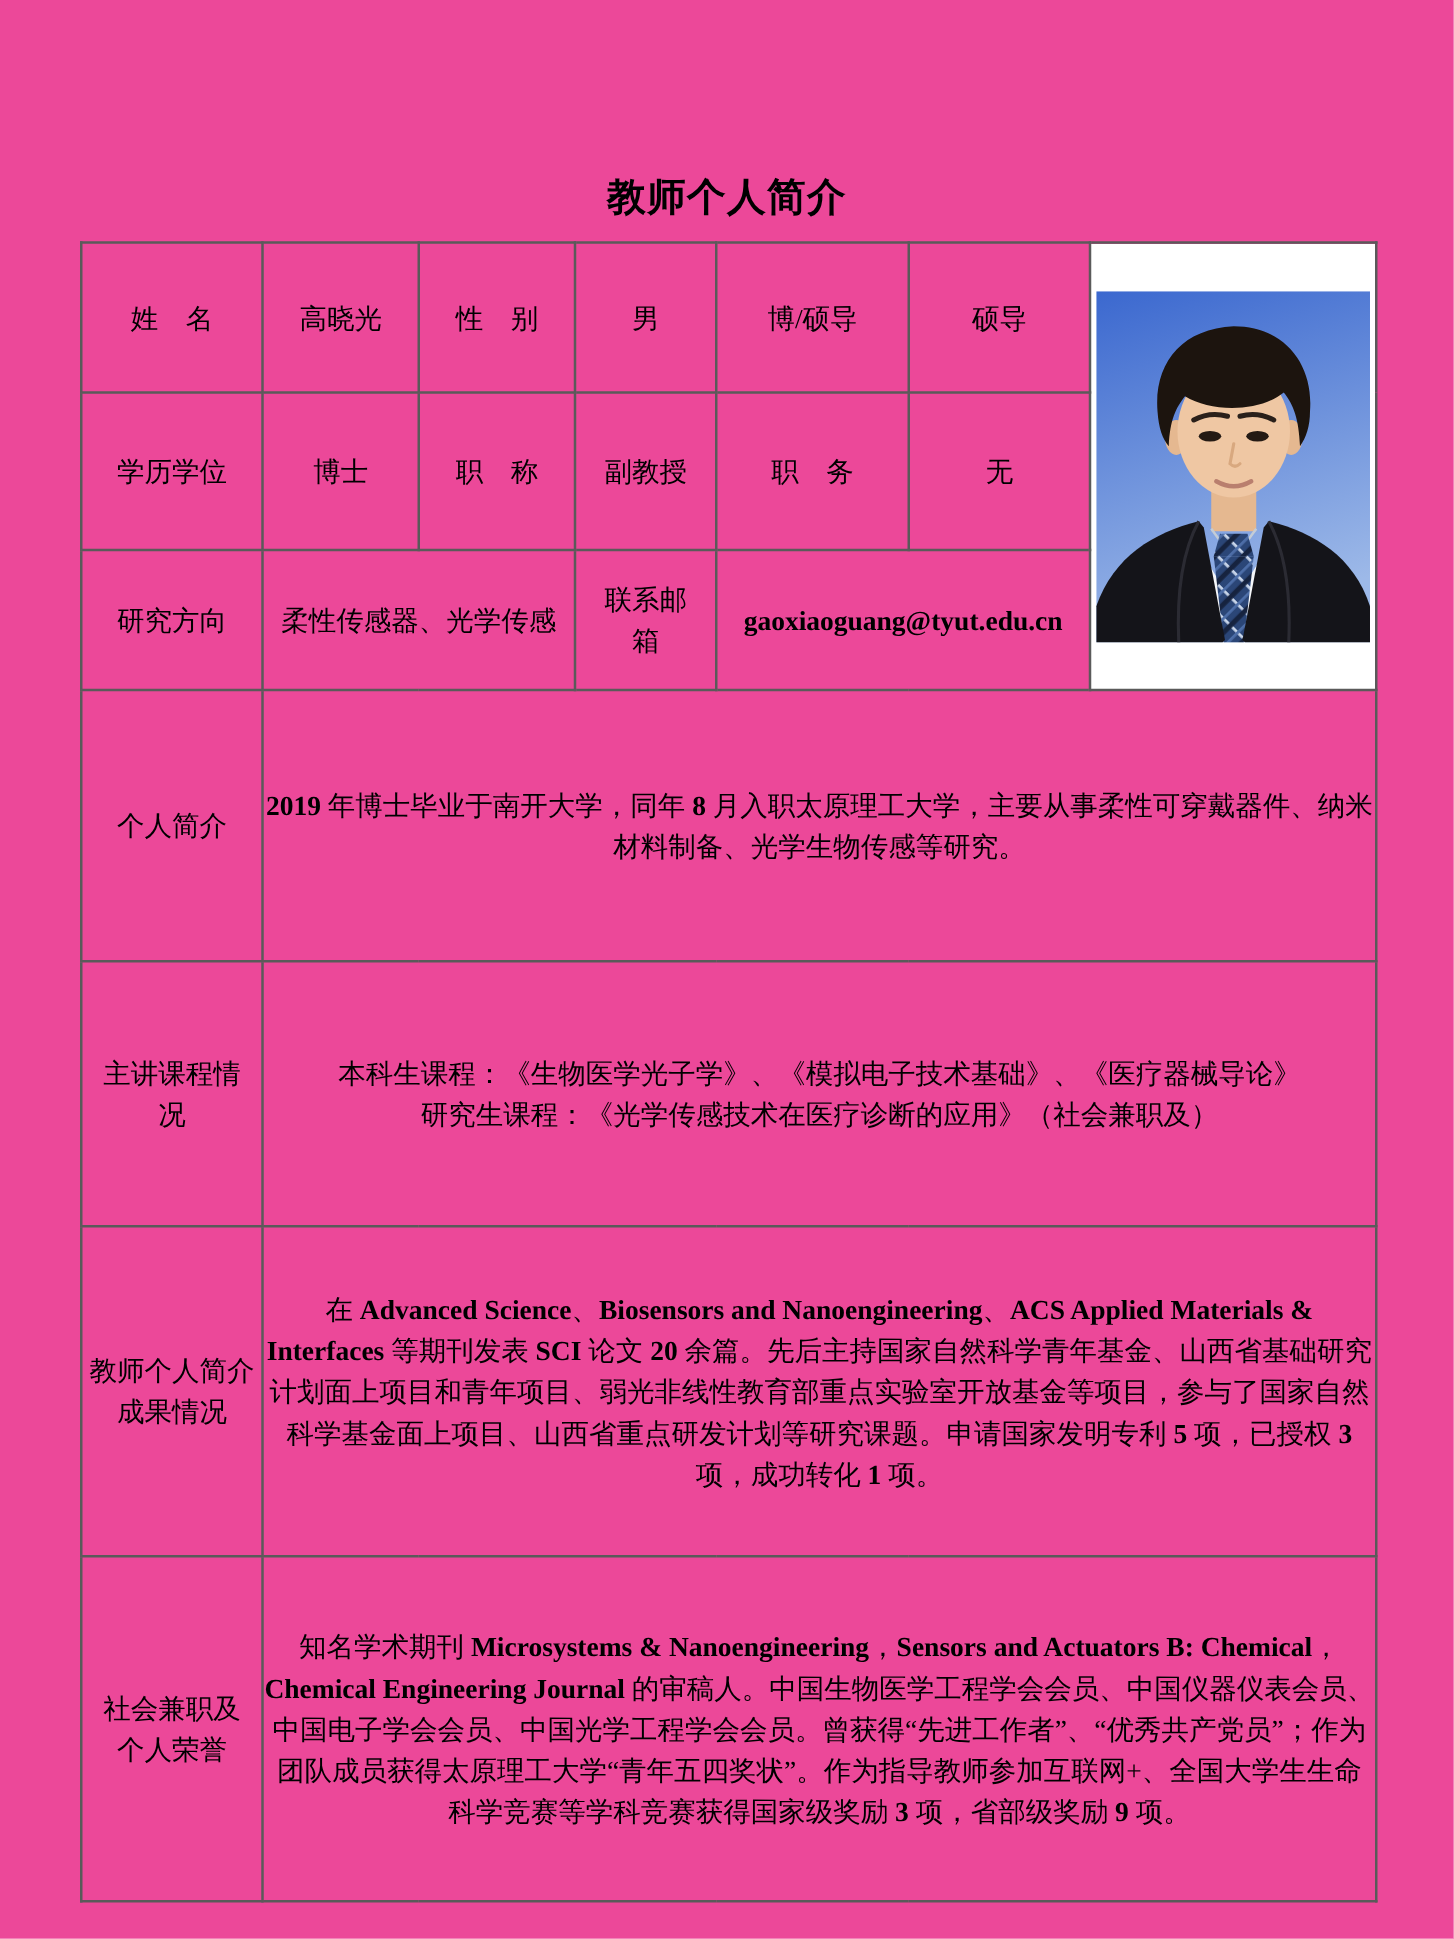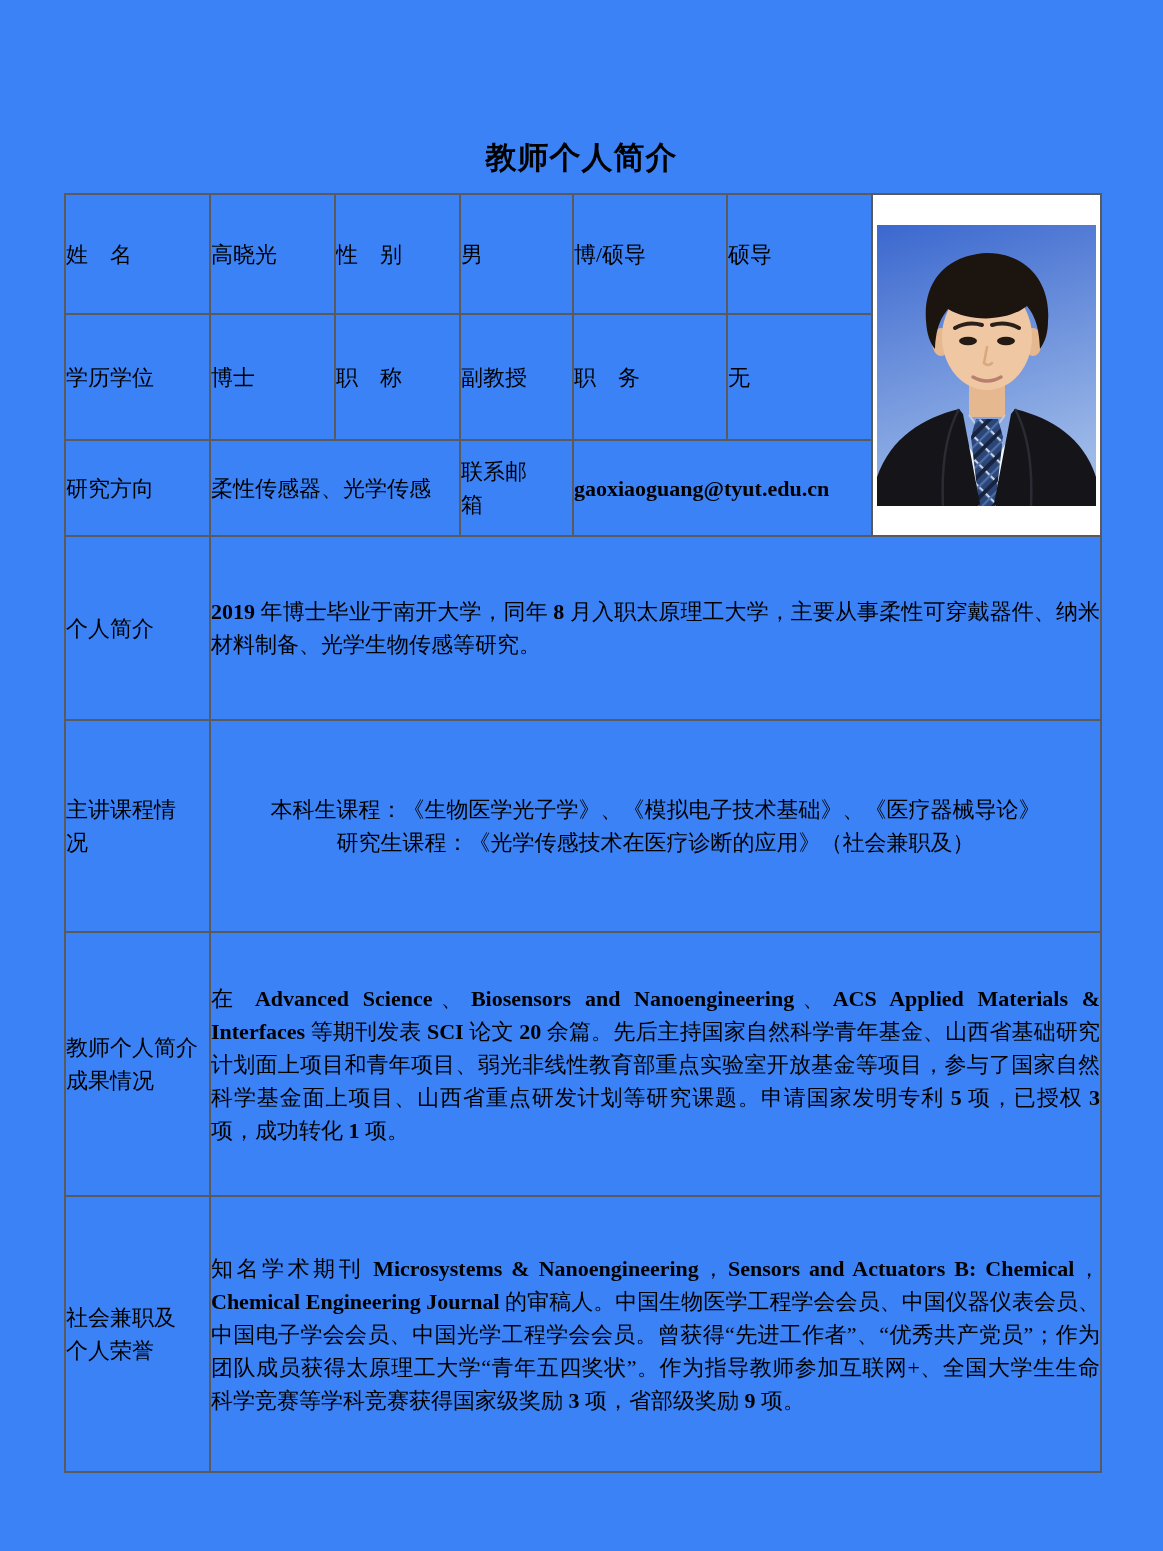--- a/index.html
+++ b/index.html
@@ -1,33 +1,33 @@
 <!DOCTYPE html>
 <html><head>
 <meta charset="utf-8">
 <style>
   html,body{margin:0;padding:0;}
   body{
     width:1163px;height:1551px;background:#ffffff;
     font-family:"Liberation Serif","DejaVu Serif",serif;color:#000;
   }
-  .page{position:relative;width:1163px;height:1551px;background:#3b82f6;overflow:hidden;}
+  .page{position:relative;width:1163px;height:1551px;background:#ec4899;overflow:hidden;}
   .doc-title{
     position:absolute;top:137px;left:0;width:1163px;text-align:center;
     font-family:"Liberation Sans","DejaVu Sans",sans-serif;
     font-weight:bold;font-size:31px;letter-spacing:1px;margin:0;
   }
   table.profile{
     position:absolute;left:64px;top:193px;width:1036px;
     border-collapse:collapse;table-layout:fixed;
   }
   table.profile td{
     border:2px solid #5a5a5a;
     font-size:22px;line-height:1.5;
-    vertical-align:middle;
+    text-align:center;vertical-align:middle;
     padding:0;overflow:hidden;
   }
   td.lbl{white-space:pre-line;line-height:44px;}
   td.val{white-space:pre-line;margin-top:17px;}
   td.email{font-weight:bold;font-size:22px;letter-spacing:0;}
   td.content{
     text-align:justify;vertical-align:middle;
     padding:6px 12px 6px 13px;line-height:46px;font-size:22px;
   }
   td.content.left{text-align:center;}
@@ -113,29 +113,29 @@
 
     <tr style="height:126px">
       <td class="lbl">学历学位</td>
       <td class="val">博士</td>
       <td class="lbl">职　称</td>
       <td class="val">副教授</td>
       <td class="lbl">职　务</td>
       <td class="val">无</td>
     </tr>
 
-    <tr style="height:96px">
+    <tr style="height:112px">
       <td class="lbl">研究方向</td>
       <td class="val" colspan="2">柔性传感器、光学传感</td>
       <td class="lbl">联系邮
 箱</td>
       <td class="val email" colspan="2">gaoxiaoguang@tyut.edu.cn</td>
     </tr>
 
-    <tr style="height:184px">
+    <tr style="height:217px">
       <td class="lbl">个人简介</td>
       <td class="content" colspan="6"><b>2019</b> 年博士毕业于南开大学，同年 <b>8</b> 月入职太原理工大学，主要从事柔性可穿戴器件、纳米材料制备、光学生物传感等研究。</td>
     </tr>
 
     <tr style="height:212px">
       <td class="lbl">主讲课程情
 况</td>
       <td class="content left" colspan="6">
         <div>本科生课程：《生物医学光子学》、《模拟电子技术基础》、《医疗器械导论》</div>
         <div>研究生课程：《光学传感技术在医疗诊断的应用》（社会兼职及）</div>

